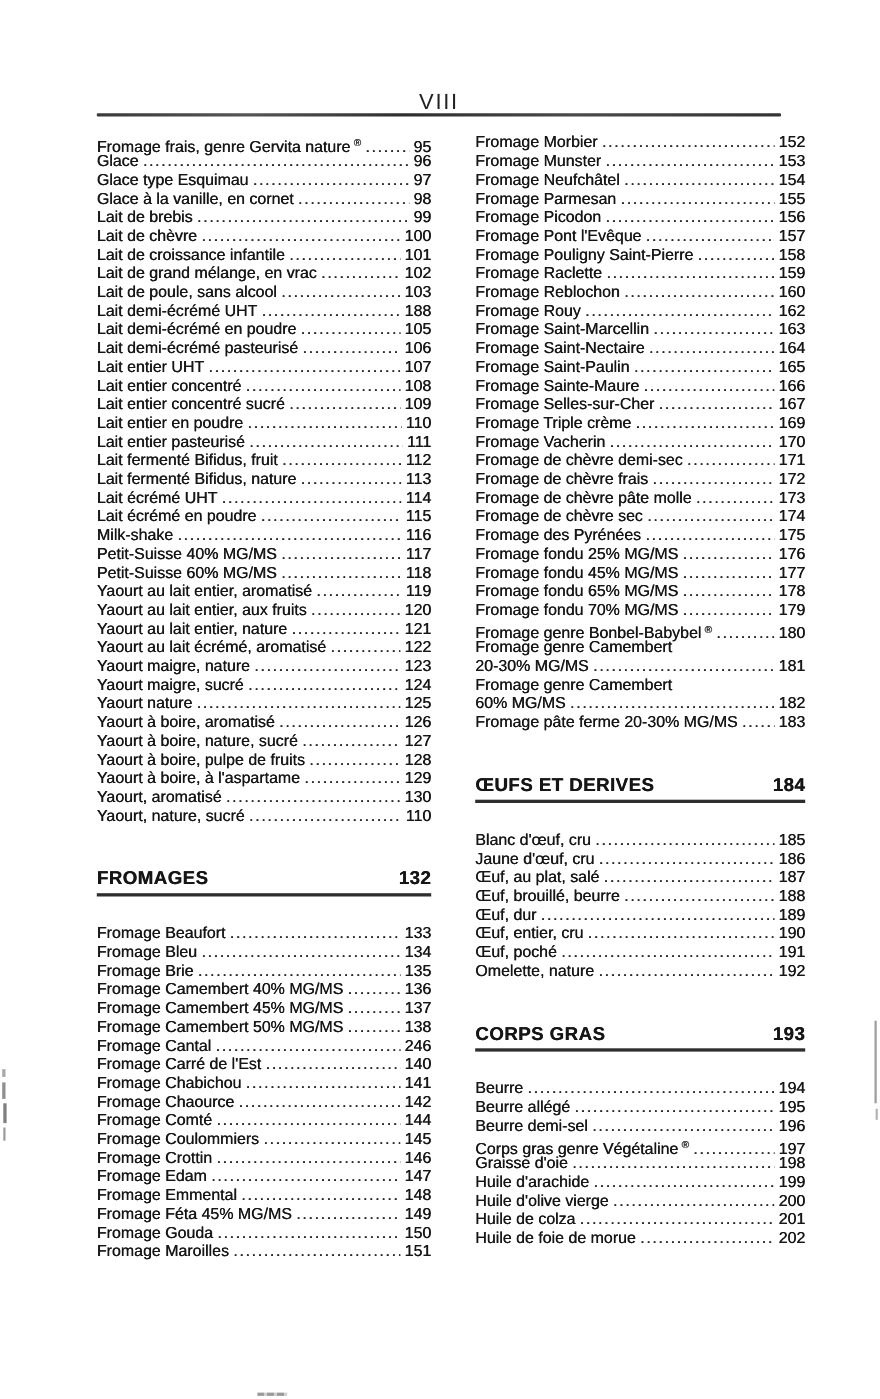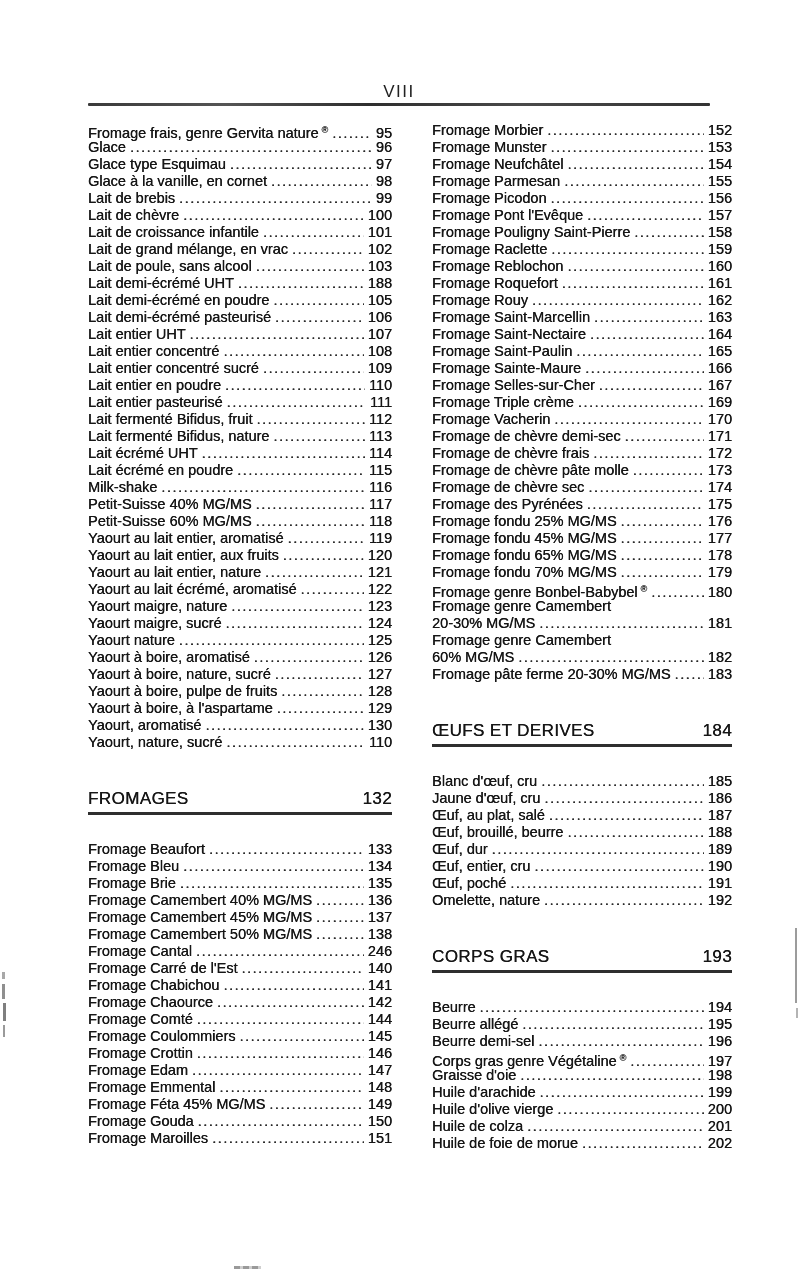--- a/index.html
+++ b/index.html
@@ -12,21 +12,21 @@
     color: #161616;
     overflow: hidden;
     margin: 0 auto;
   }
   .page-num {
     position: absolute;
     top: 82px;
     left: 88px;
     width: 622px;
     text-align: center;
-    font-size: 17px;
+    font-size: 20px;
     letter-spacing: 1.5px;
     color: #222;
   }
   .header-rule {
     position: absolute;
     top: 103px;
     left: 88px;
     width: 622px;
     height: 3px;
     background: linear-gradient(90deg, #3a3a3a, #555 22%, #2e2e2e 45%, #4a4a4a 70%, #333 100%);
@@ -67,21 +67,21 @@
   .sup {
     font-size: 9px;
     vertical-align: 5px;
     margin-left: 3px;
     letter-spacing: 0;
   }
 
   .heading {
     display: flex;
     align-items: baseline;
-    font-weight: normal;
+    font-weight: bold;
     font-size: 17px;
     line-height: 19px;
     letter-spacing: 0.4px;
     border-bottom: 3px solid #2e2e2e;
     padding-bottom: 4px;
     margin: 38px 0 26px 0;
     text-shadow: 0.3px 0 0 #111;
   }
   .heading .h-fill { flex: 1 1 auto; }
 
@@ -434,25 +434,20 @@
             <span class="label"><span>Fromage Raclette</span></span>
             <span class="dots"></span>
             <span class="pg">159</span>
           </div>
           <div class="entry">
             <span class="label"><span>Fromage Reblochon</span></span>
             <span class="dots"></span>
             <span class="pg">160</span>
           </div>
           <div class="entry">
-            <span class="label"><span>Fromage Roquefort</span></span>
-            <span class="dots"></span>
-            <span class="pg">161</span>
-          </div>
-          <div class="entry">
             <span class="label"><span>Fromage Rouy</span></span>
             <span class="dots"></span>
             <span class="pg">162</span>
           </div>
           <div class="entry">
             <span class="label"><span>Fromage Saint-Marcellin</span></span>
             <span class="dots"></span>
             <span class="pg">163</span>
           </div>
           <div class="entry">

